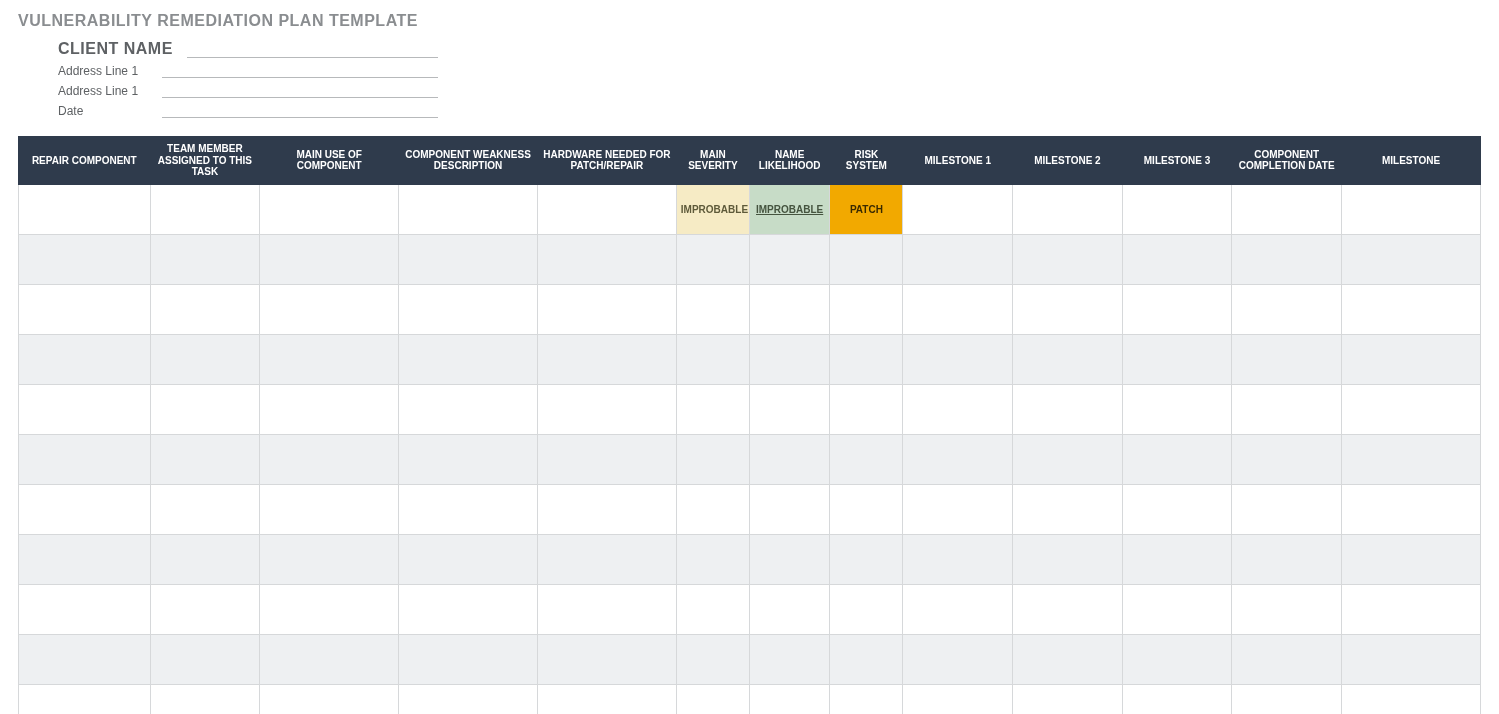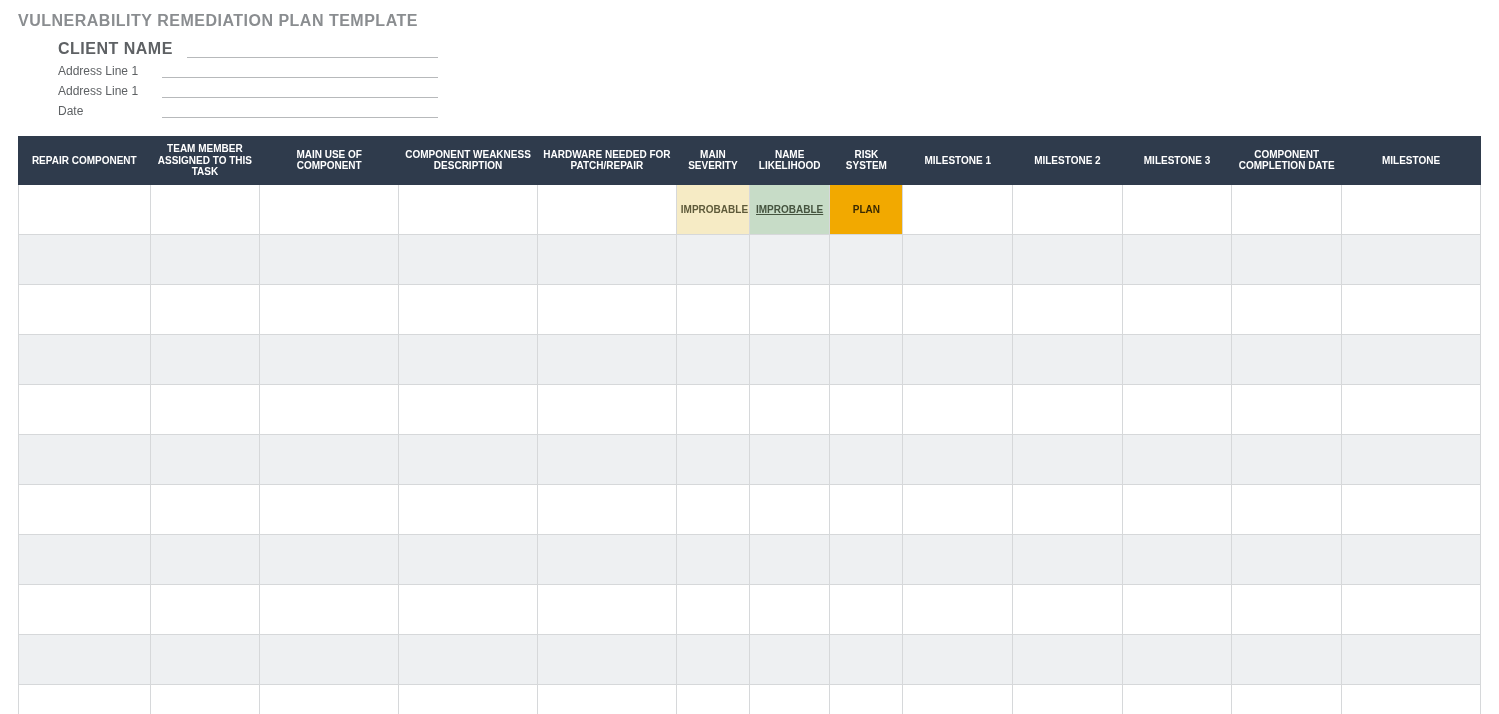--- a/index.html
+++ b/index.html
@@ -163,21 +163,21 @@
   </thead>
   <tbody id="plan-body">
       <tr>
         <td></td>
         <td></td>
         <td></td>
         <td></td>
         <td></td>
         <td class="risk-tolerable">IMPROBABLE</td>
         <td class="risk-improbable">IMPROBABLE</td>
-        <td class="risk-high">PLAN</td>
+        <td class="risk-high">PATCH</td>
         <td></td>
         <td></td>
         <td></td>
         <td></td>
         <td></td>
       </tr>
       <tr class="alt">
         <td></td>
         <td></td>
         <td></td>

